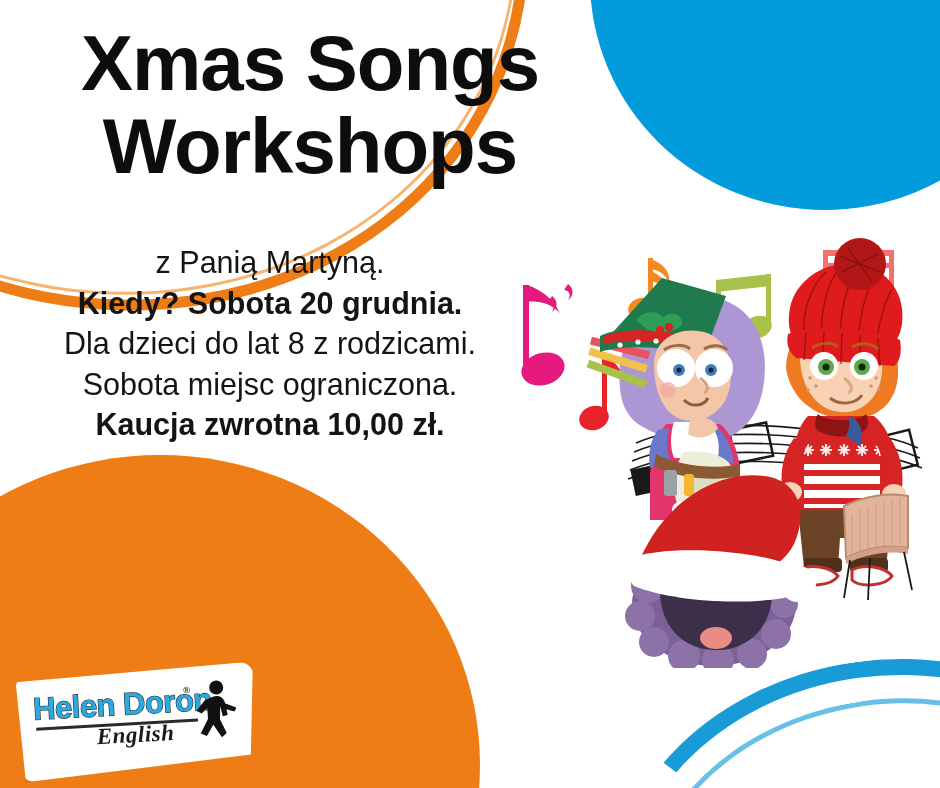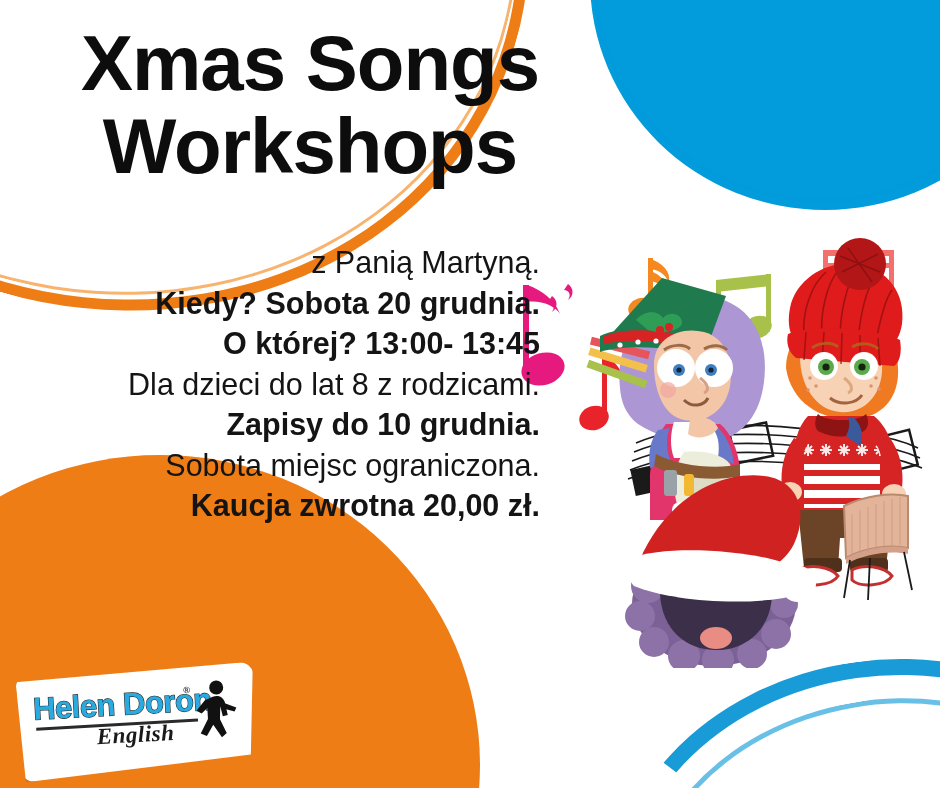--- a/index.html
+++ b/index.html
@@ -54,21 +54,21 @@
     font-weight:800; font-size:78px; line-height:1.06; letter-spacing:-1px; color:#0d0d0d;
     font-family:"Liberation Sans",sans-serif; z-index:6;
   }
   .headline div{white-space:nowrap;}
 
   .body-lines{
     position:absolute; left:0; top:242px; width:540px; text-align:center; z-index:6;
   }
   .body-lines .ln{
     color:#141414; font-size:30.5px; line-height:1.33; white-space:nowrap;
-    font-family:"Liberation Sans",sans-serif; font-weight:400;text-align:right;
+    font-family:"Liberation Sans",sans-serif; font-weight:400;
   }
   .body-lines .ln.b{font-weight:700;}
 
   
   .logo{
     position:absolute; left:18px; top:668px; width:238px; height:108px;
     transform:rotate(-3.2deg); z-index:8;
   }
   .logo-card{
     position:absolute; inset:0; background:#fff; border-radius:14px;
@@ -108,25 +108,23 @@
   <div class="blue-arc2"></div>
 
   <div class="headline">
     <div>Xmas Songs</div>
     <div>Workshops</div>
   </div>
 
   <div class="body-lines">
     <div class="ln">z Panią Martyną.</div>
     <div class="ln b">Kiedy? Sobota 20 grudnia.</div>
-    <div class="ln b">O której? 13:00- 13:45</div>
     <div class="ln">Dla dzieci do lat 8 z rodzicami.</div>
-    <div class="ln b">Zapisy do 10 grudnia.</div>
     <div class="ln">Sobota miejsc ograniczona.</div>
-    <div class="ln b">Kaucja zwrotna 20,00 zł.</div>
+    <div class="ln b">Kaucja zwrotna 10,00 zł.</div>
   </div>
 
   <div class="illus">
     <svg width="432" height="430" viewBox="0 0 432 430" xmlns="http://www.w3.org/2000/svg">
 
       <g>
         <path d="M19 47 L19 127 M19 47 C34 52 47 62 52 76 C47 68 33 62 19 64 Z" fill="#E6197E"></path>
         <rect x="15" y="47" width="6" height="82" fill="#E6197E"></rect>
         <ellipse cx="35" cy="131" rx="22" ry="16" fill="#E6197E" transform="rotate(-16 35 131)"></ellipse>
         <path d="M60 46 C66 50 66 58 60 62 C64 56 60 52 56 52 Z" fill="#E6197E"></path>

